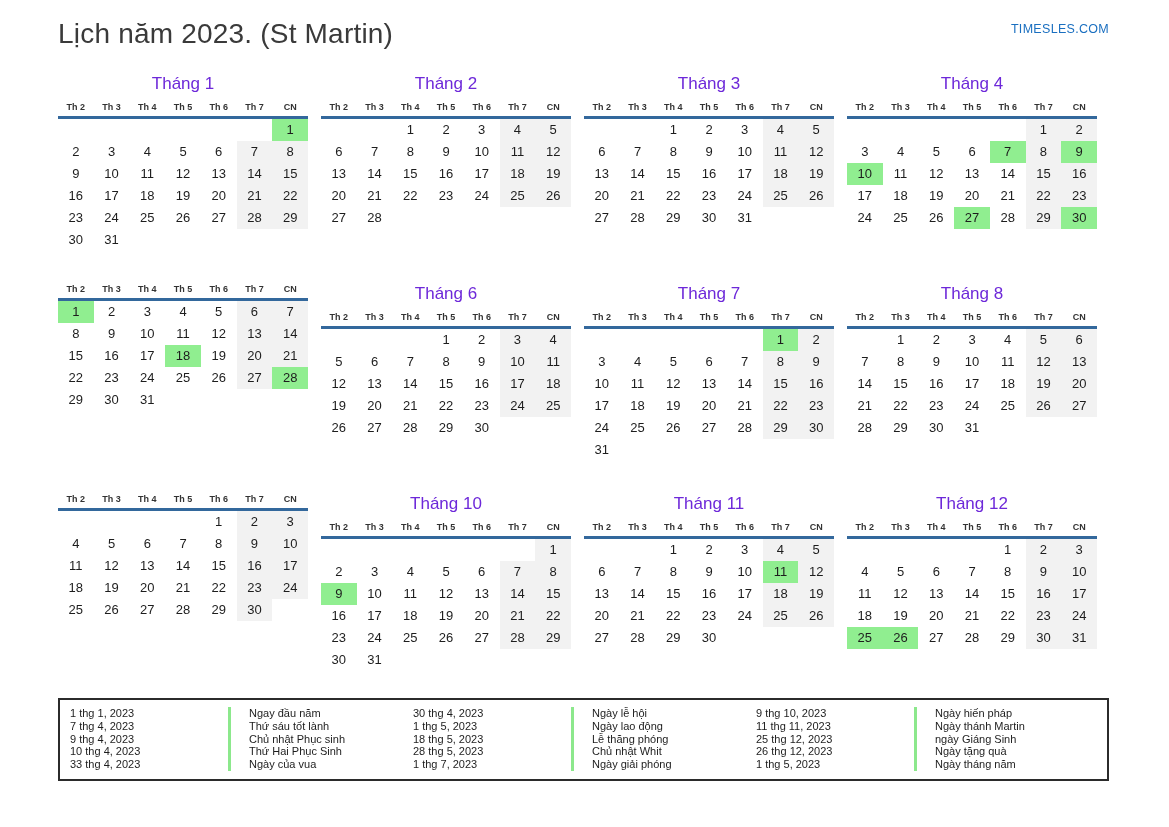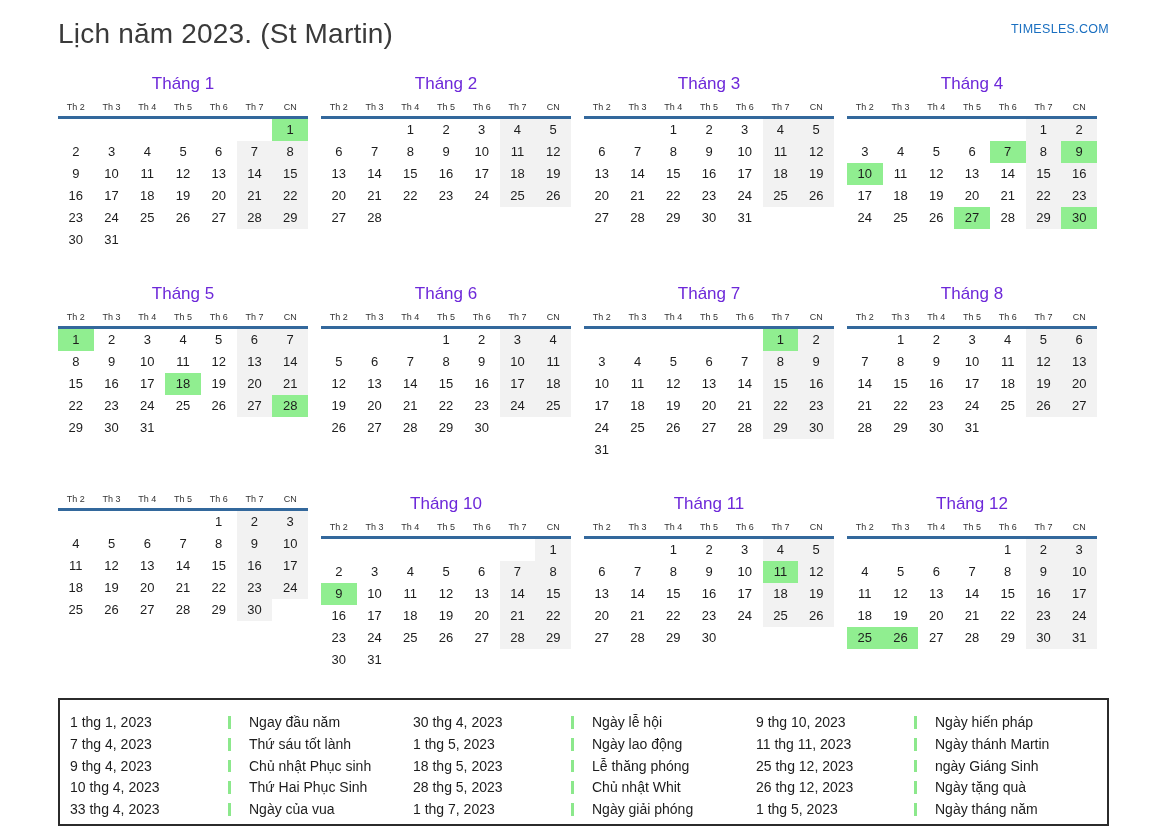--- a/index.html
+++ b/index.html
@@ -33,20 +33,21 @@
     color: #6d28d9;
     font-size: 17px;
     margin-bottom: 8px;
     font-weight: 400;
   }
   .weekday-row {
     display: grid;
     grid-template-columns: repeat(7, 1fr);
     border-bottom: 3px solid #33689c;
     padding-bottom: 4px;
+    font-weight: bold;
   }
   .wd {
     text-align: center;
     font-size: 9px;
     color: #333;
   }
   .days {
     display: grid;
     grid-template-columns: repeat(7, 1fr);
   }
@@ -64,25 +65,24 @@
   .legend-box {
     margin-top: 27px;
     border: 2px solid #2b2b2b;
     display: flex;
     padding: 7px 8px 8px 10px;
   }
   .legend-group { flex: 1; display: flex; }
   .legend-dates { width: 158px; }
   .legend-labels { flex: 1; }
   .legend-date, .legend-label-row {
-    font-size: 14px;
+    font-size: 11px;
     line-height: 12.8px;
     color: #1d1d1d;
     white-space: nowrap;
-    margin-top: 9px;
   }
   .legend-label-row {
     border-left: 3px solid #8ce88c;
     padding-left: 18px;
   }
 </style>
 </head>
 <body>
 
 <div class="page">
@@ -294,21 +294,20 @@
           <div class="cell">25</div>
           <div class="cell">26</div>
           <div class="cell hl">27</div>
           <div class="cell">28</div>
           <div class="cell we">29</div>
           <div class="cell hl">30</div>
         </div>
   </div>
 
   <div class="month">
-    <div class="month-title">Tháng 5</div>
     <div class="weekday-row">
           <div class="wd">Th 2</div>
           <div class="wd">Th 3</div>
           <div class="wd">Th 4</div>
           <div class="wd">Th 5</div>
           <div class="wd">Th 6</div>
           <div class="wd">Th 7</div>
           <div class="wd">CN</div>
         </div>
     <div class="days">

